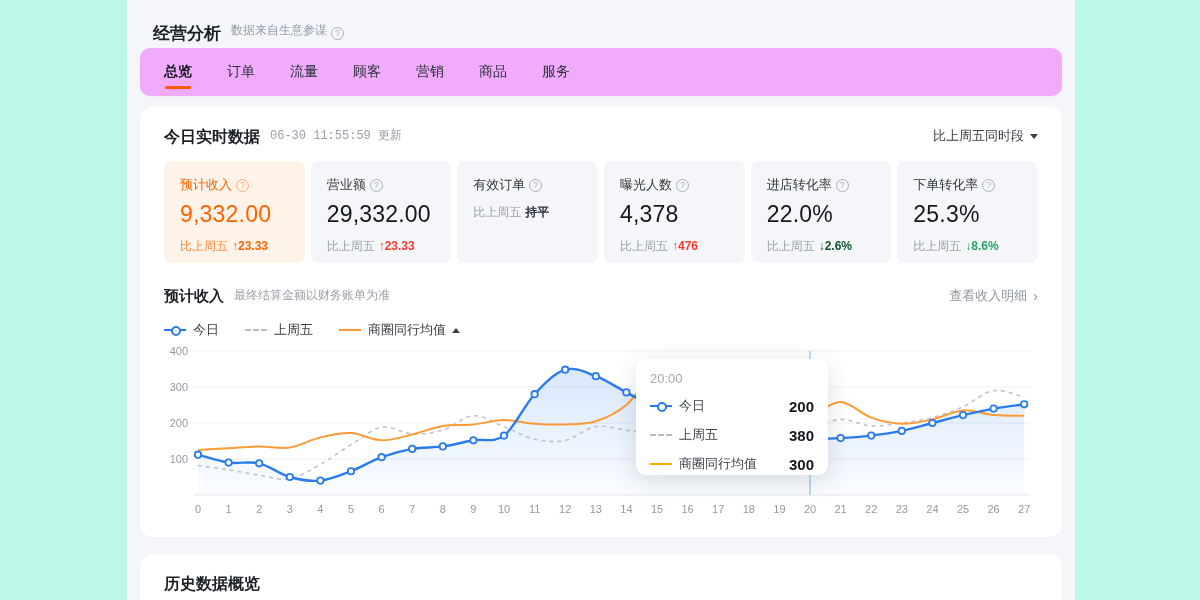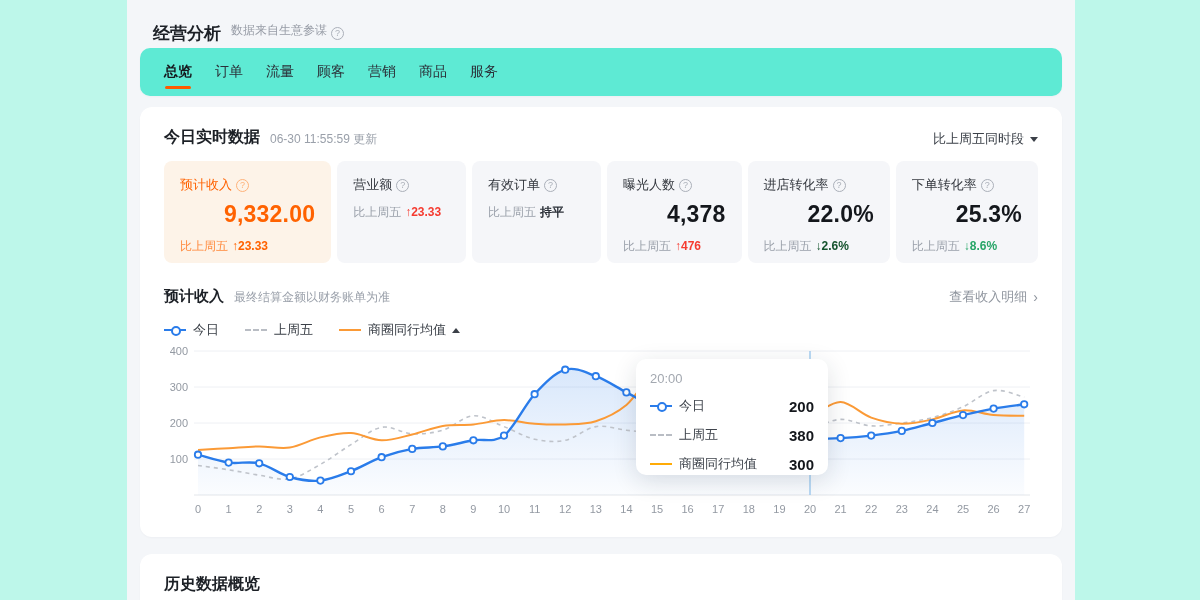--- a/index.html
+++ b/index.html
@@ -12,51 +12,51 @@
 
   
   .page-header { height:48px; padding:22px 26px 0; display:flex; align-items:flex-start; }
   .page-title { font-size:17px; font-weight:bold; color:#1c2026; }
   .page-subtitle { font-size:12px; color:#979ca6; margin-left:10px; }
   .qmark { display:inline-flex; width:13px; height:13px; border:1px solid #abb0b9;
     border-radius:50%; color:#abb0b9; font-size:9px; line-height:1; align-items:center;
     justify-content:center; margin-left:4px; vertical-align:-2px; }
 
   
-  .tab-bar { margin:0 13px; height:48px; background:#5eead4; border-radius:10px;
-    display:flex; align-items:center; padding:0 14px; gap:3px;
+  .tab-bar { margin:0 13px; height:48px; background:#f0abfc; border-radius:10px;
+    display:flex; align-items:center; padding:0 14px; gap:15px;
     box-shadow:0 1px 2px rgba(30,40,60,.03); }
   .tab { position:relative; height:48px; display:flex; align-items:center;
     padding:0 10px; font-size:14px; color:#2b3038; cursor:pointer; }
   .tab.active { font-weight:bold; color:#16191e; }
   .tab.active::after { content:""; position:absolute; left:50%; transform:translateX(-50%);
     bottom:7px; width:26px; height:3px; border-radius:2px; background:#ff5a00; }
 
   
   .main-card { margin:11px 13px 0; background:#fff; border-radius:12px;
     padding:20px 24px 10px; box-shadow:0 1px 2px rgba(30,40,60,.03); }
 
-  .section-row { display:flex; align-items:flex-end; }
+  .section-row { display:flex; align-items:flex-start; }
   .section-title { font-size:16px; font-weight:bold; color:#1c2026; }
-  .section-sub { font-size:12px; color:#9aa0aa; margin-left:10px; }
+  .section-sub { font-size:12px; color:#9aa0aa; margin-left:10px;font-family:Liberation Mono, monospace; }
   .spacer { flex:1; }
   .compare-select { font-size:13px; color:#3b4048; display:flex; align-items:center;
     cursor:pointer; }
   .caret-down { width:0; height:0; border-left:4px solid transparent;
     border-right:4px solid transparent; border-top:5px solid #3b4048; margin-left:6px; }
   .caret-up { width:0; height:0; border-left:4px solid transparent;
     border-right:4px solid transparent; border-bottom:5px solid #3b4048; margin-left:6px; }
 
   
   .kpi-row { display:flex; gap:6px; margin-top:13px; }
   .kpi-card { flex:1; background:#f5f6f9; border-radius:8px; padding:15px 16px;
     height:102px; }
   .kpi-label { font-size:13px; color:#33373e; display:flex; align-items:center; }
-  .kpi-value { font-size:23px; font-weight:bold; color:#14171c; margin-top:7px;
-    letter-spacing:.2px;margin-left:44px; }
+  .kpi-value { font-size:23px; font-weight:normal; color:#14171c; margin-top:7px;
+    letter-spacing:.2px; }
   .kpi-compare { font-size:12px; margin-top:10px; }
   .kpi-prefix { color:#9aa0aa; }
   .kpi-delta { margin-left:4px; font-weight:bold; }
 
   
   .income-header { margin-top:24px; }
   .detail-link { font-size:13px; color:#8f959e; cursor:pointer; display:flex;
     align-items:center; }
   .chevron { margin-left:6px; font-size:14px; color:#8f959e; }
 
@@ -126,20 +126,21 @@
             <span class="qmark" style="border-color: rgb(255, 178, 122); color: rgb(255, 178, 122);">?</span>
           </div>
         <div class="kpi-value" style="color: rgb(255, 98, 0);">9,332.00</div>
         <div class="kpi-compare"><span class="kpi-prefix" style="color: rgb(255, 138, 61);">比上周五</span><span class="kpi-delta" style="color: rgb(255, 98, 0);">↑23.33</span></div>
       </div>
       <div class="kpi-card">
         <div class="kpi-label">
             <span>营业额</span>
             <span class="qmark">?</span>
           </div>
+        <div class="kpi-value">29,332.00</div>
         <div class="kpi-compare"><span class="kpi-prefix">比上周五</span><span class="kpi-delta" style="color: rgb(245, 59, 48);">↑23.33</span></div>
       </div>
       <div class="kpi-card">
         <div class="kpi-label">
             <span>有效订单</span>
             <span class="qmark">?</span>
           </div>
         <div class="kpi-compare"><span class="kpi-prefix">比上周五</span><span class="kpi-delta" style="color: rgb(43, 48, 56);">持平</span></div>
       </div>
       <div class="kpi-card">

